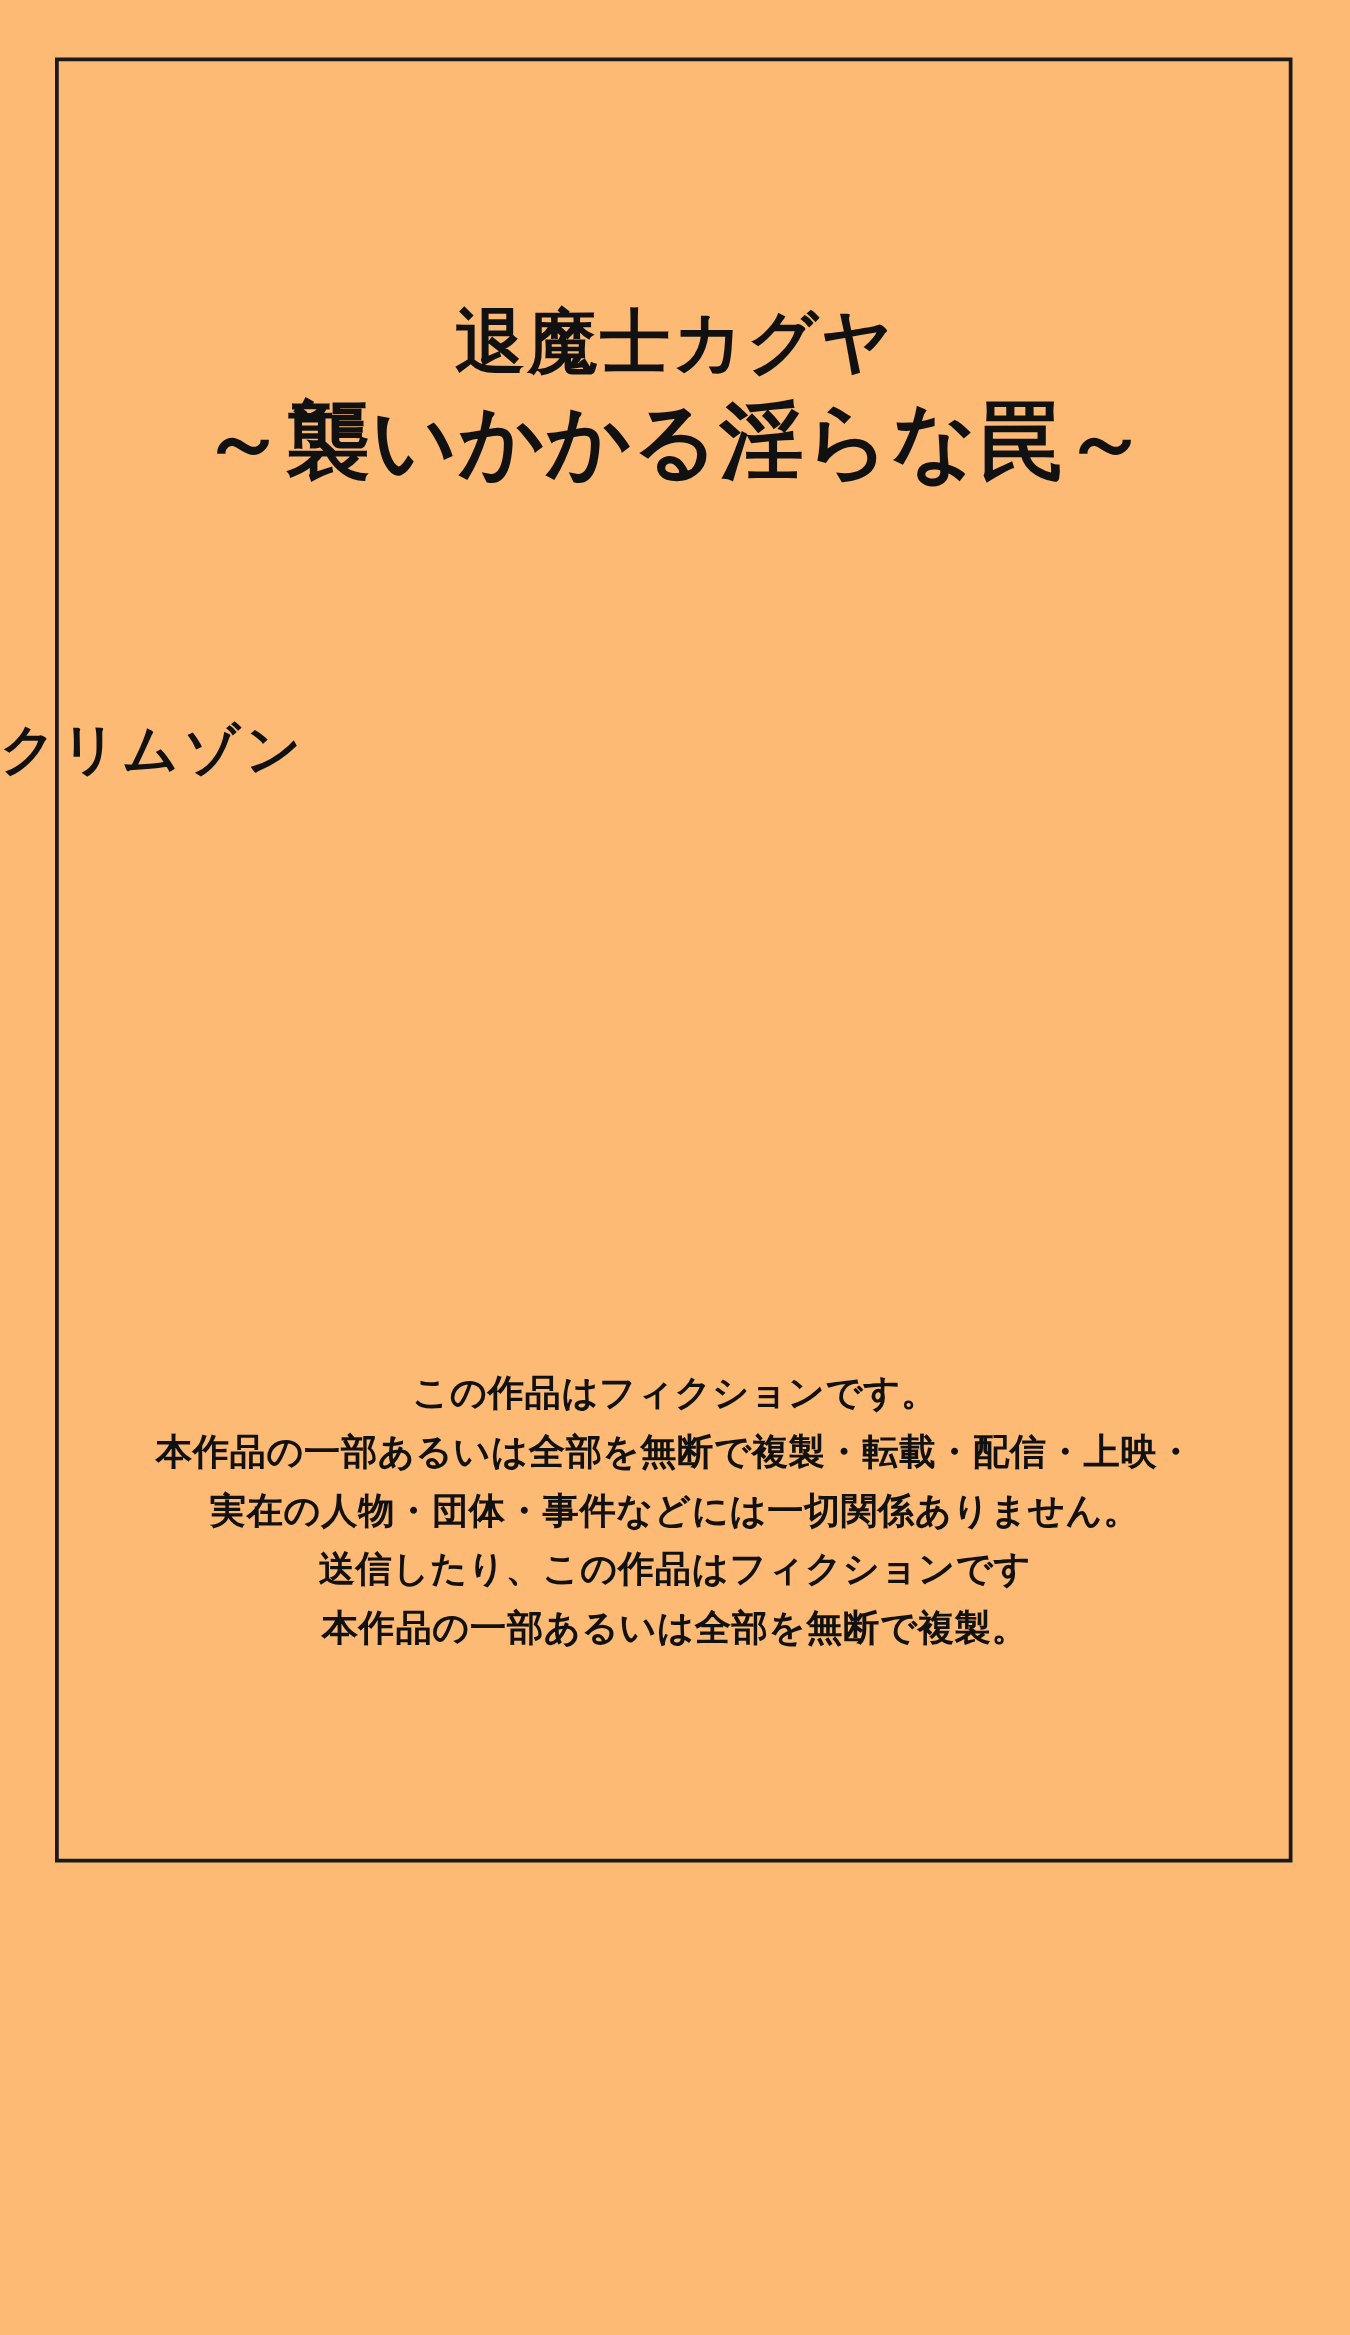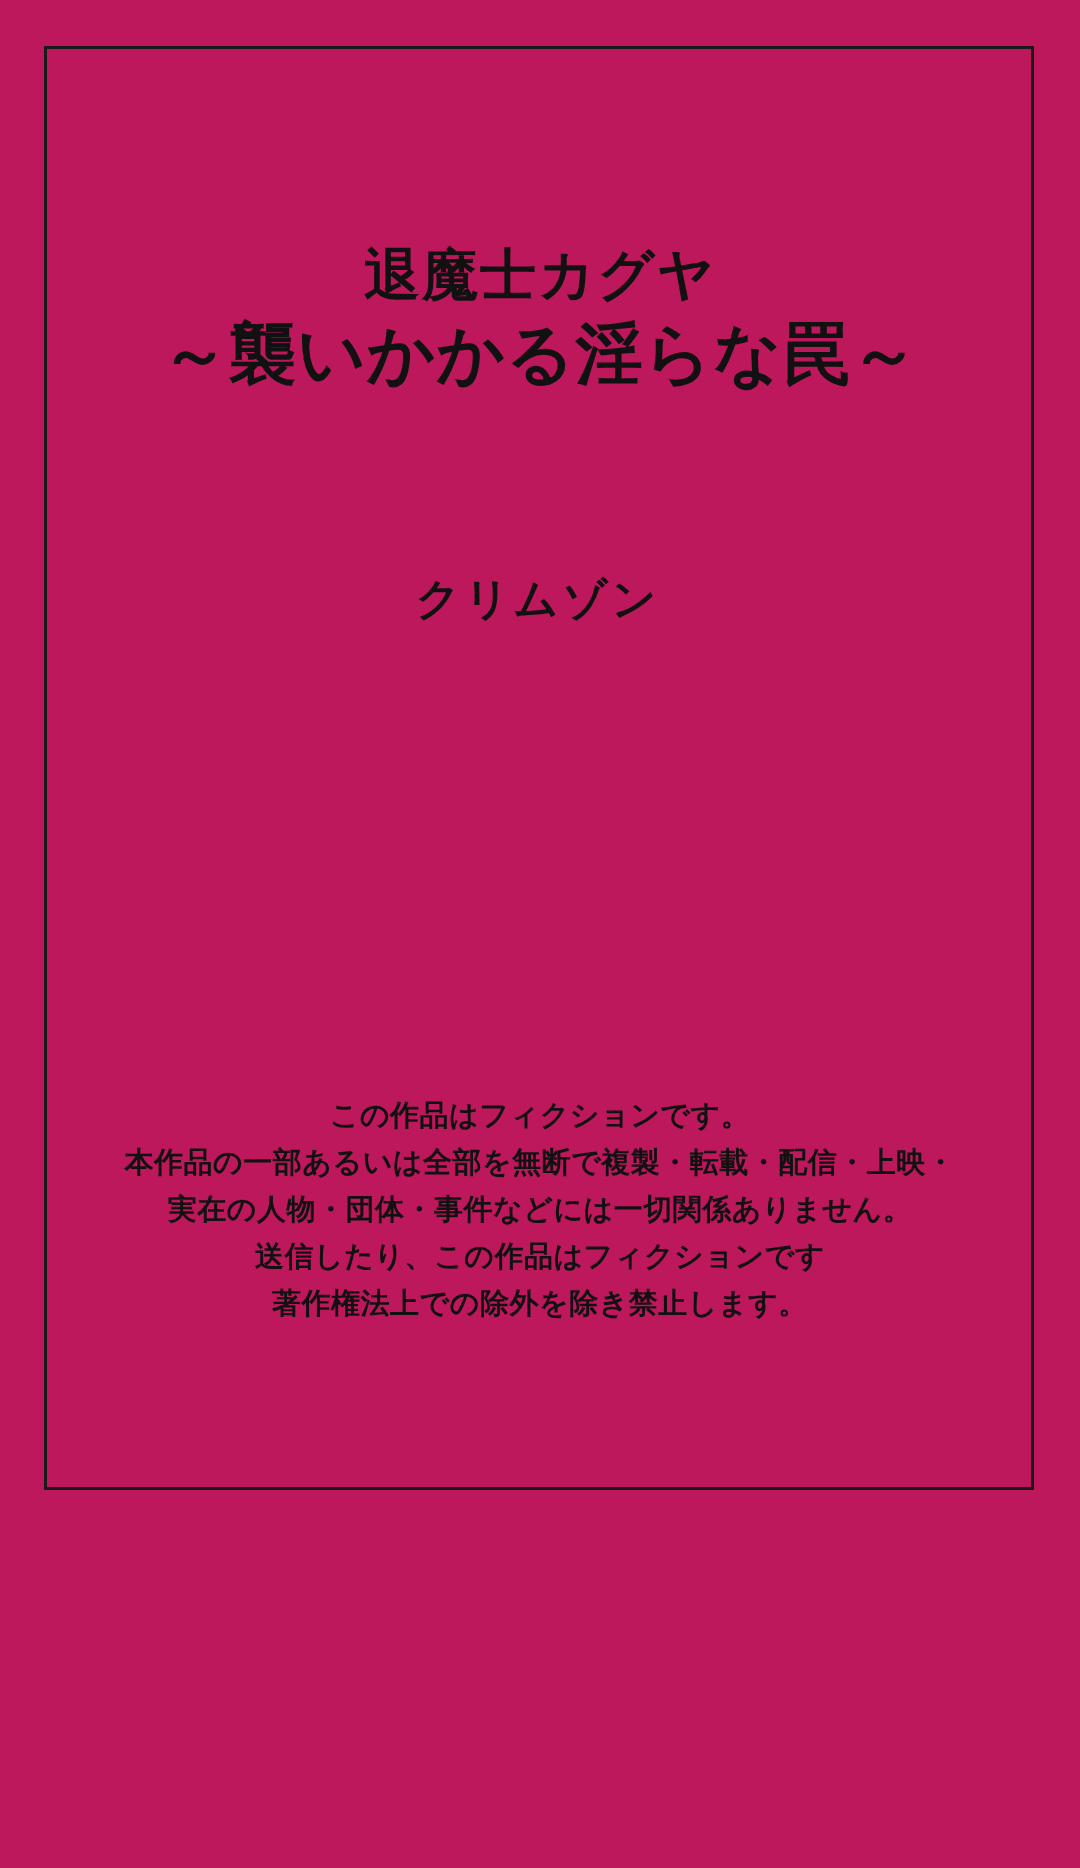--- a/index.html
+++ b/index.html
@@ -4,21 +4,21 @@
 <style>
   html, body {
     margin: 0;
     padding: 0;
     background: #ffffff;
   }
   .page {
     position: relative;
     width: 1080px;
     height: 1868px;
-    background: #be185d;
+    background: #fdba74;
     font-family: "Liberation Serif", "DejaVu Serif", serif;
     overflow: hidden;
   }
   .frame {
     position: absolute;
     left: 44px;
     top: 46px;
     width: 990px;
     height: 1444px;
     border: 3px solid #1a1a1a;
@@ -45,21 +45,20 @@
     letter-spacing: 1px;
     color: #111111;
     line-height: 1.28;
     margin: 0;
   }
   .author-block {
     position: absolute;
     left: 0;
     right: 4px;
     top: 570px;
-    text-align: center;
   }
   .author-name {
     font-size: 44px;
     font-weight: 700;
     letter-spacing: 4px;
     color: #111111;
     margin: 0;
   }
   .disclaimer-block {
     position: absolute;
@@ -90,15 +89,15 @@
 
   <div class="author-block">
     <p class="author-name">クリムゾン</p>
   </div>
 
   <div class="disclaimer-block">
     <p class="disclaimer-line">この作品はフィクションです。</p>
     <p class="disclaimer-line">本作品の一部あるいは全部を無断で複製・転載・配信・上映・</p>
     <p class="disclaimer-line">実在の人物・団体・事件などには一切関係ありません。</p>
     <p class="disclaimer-line">送信したり、この作品はフィクションです</p>
-    <p class="disclaimer-line">著作権法上での除外を除き禁止します。</p>
+    <p class="disclaimer-line">本作品の一部あるいは全部を無断で複製。</p>
   </div>
 </div>
 
 </body></html>

